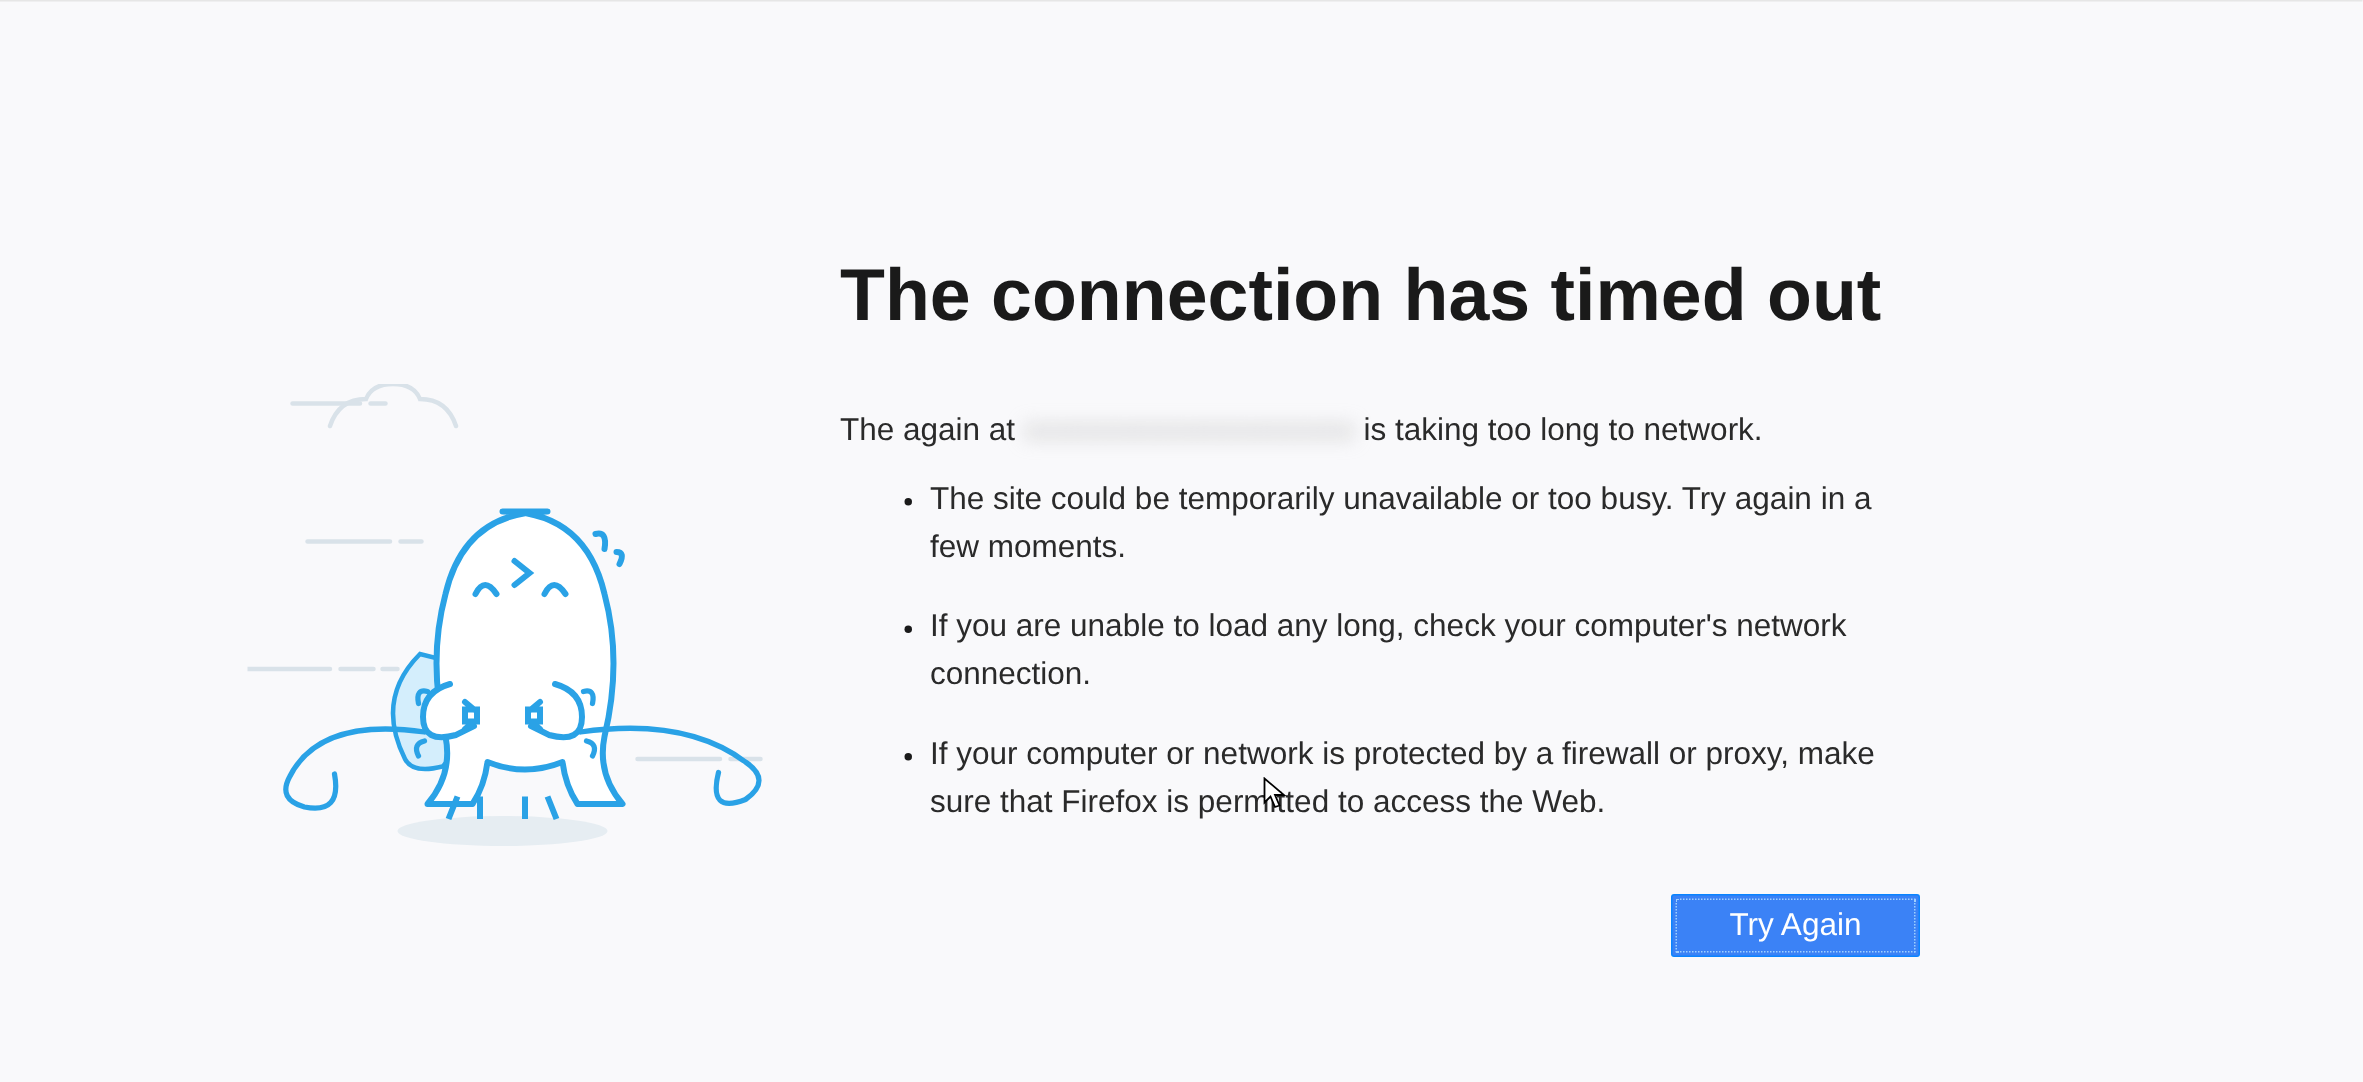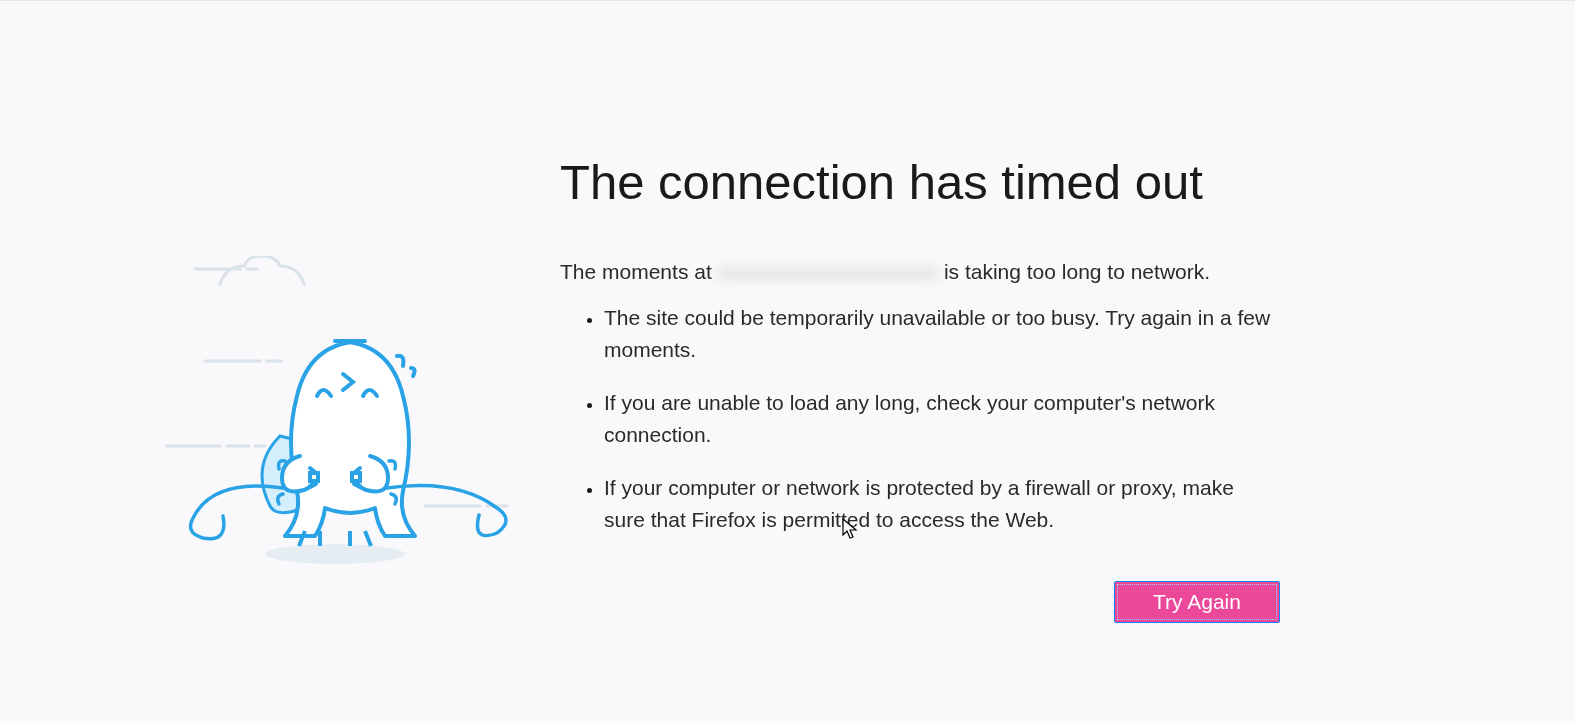--- a/index.html
+++ b/index.html
@@ -27,23 +27,23 @@
     width: 395px;
     flex: 0 0 395px;
     position: relative;
   }
   .text-col {
     flex: 1;
     padding-left: 0;
     max-width: 720px;
   }
   h1.title {
-    margin: 0 0 48px 0;
+    margin: 15px 0 48px 0;
     font-size: 49px;
-    font-weight: 400;
+    font-weight: 700;
     line-height: 1.1;
     color: #1a1a1a;
   }
   .subtext {
     font-size: 21px;
     line-height: 1.35;
     margin: 0 0 16px 0;
     color: #2a2a2a;
   }
   .blurred {
@@ -53,33 +53,33 @@
     user-select: none;
   }
   ul.reasons {
     margin: 0;
     padding: 0 0 0 44px;
     list-style: disc;
   }
   ul.reasons li {
     font-size: 21px;
     line-height: 1.5;
-    margin: 0 0 22px 0;
+    margin: 0 0 22px 16px;
     color: #2a2a2a;
   }
   ul.reasons li::marker {
     font-size: 18px;
     color: #1a1a1a;
   }
   .button-row {
     margin-top: 46px;
     text-align: right;
   }
   button.try-again {
-    background: #ec4899;
+    background: #3b82f6;
     border: 1px solid #0a84ff;
     color: #ffffff;
     font-size: 21px;
     padding: 8px 26px;
     min-width: 166px;
     cursor: pointer;
     outline: 1px dotted #9ecfff;
     outline-offset: -4px;
     font-family: inherit;
     border-radius: 2px;
@@ -162,21 +162,21 @@
         <path d="M224 205 q8 -2 6 8"></path>
         <path d="M226 238 q8 2 4 10"></path>
       </g>
     </svg>
   </div>
 
   <div class="text-col">
     <h1 class="title">The connection has timed out</h1>
 
     <p class="subtext">
-      <span>The moments at </span><span class="blurred">xxxxxxxxxxxxxxxxxxxxx</span><span> is taking too long to network.</span>
+      <span>The again at </span><span class="blurred">xxxxxxxxxxxxxxxxxxxxx</span><span> is taking too long to network.</span>
     </p>
 
     <ul class="reasons">
       <li>The site could be temporarily unavailable or too busy. Try again in a few moments.</li>
       <li>If you are unable to load any long, check your computer's network connection.</li>
       <li>If your computer or network is protected by a firewall or proxy, make sure that Firefox is permitted to access the Web.</li>
     </ul>
 
     <div class="button-row">
       <button class="try-again">Try Again</button>

